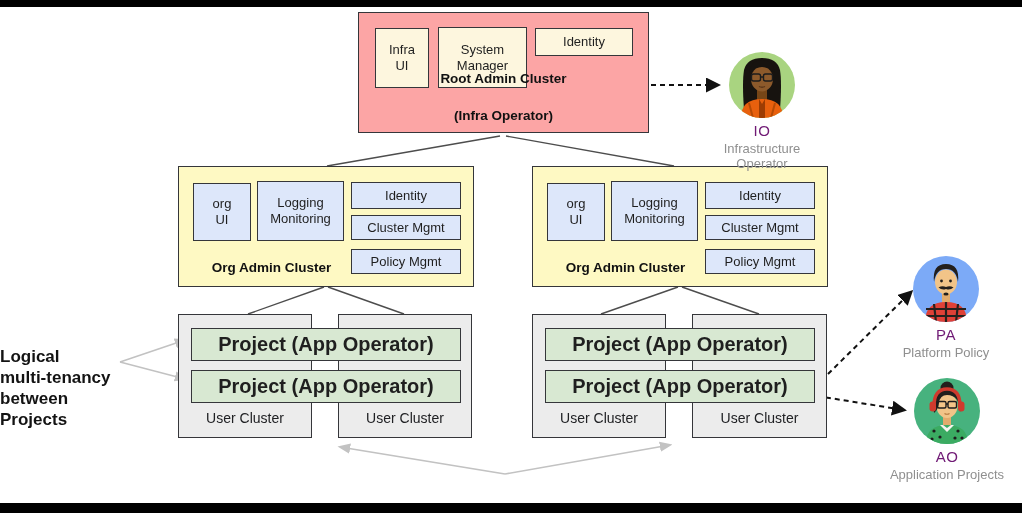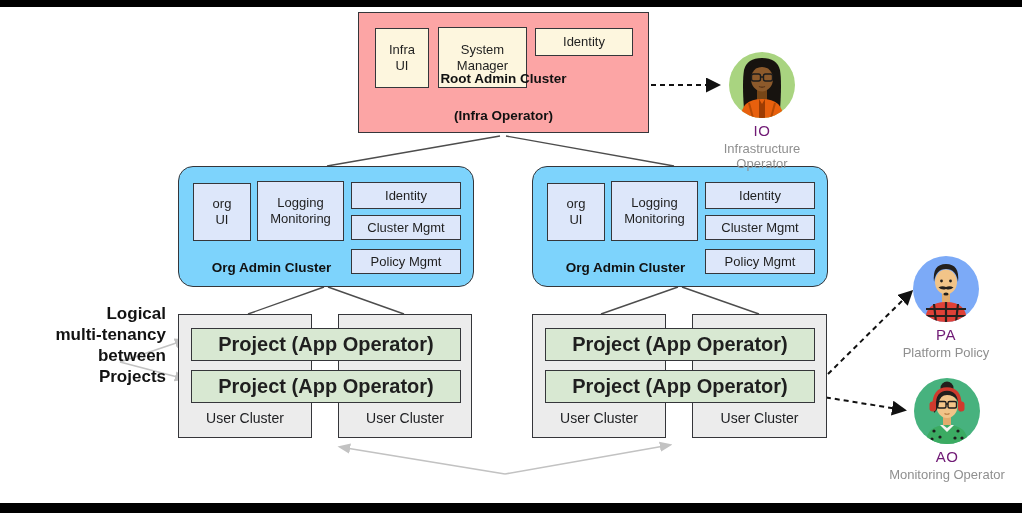--- a/index.html
+++ b/index.html
@@ -8,33 +8,33 @@
     background:#ffffff; font-family:"Liberation Sans", sans-serif;
   }
   .letterbox { position:absolute; left:0; width:1022px; background:#000; }
   .box { position:absolute; box-sizing:border-box; border:1.5px solid #35363a; }
   .inner {
     display:flex; align-items:center; justify-content:center; text-align:center;
     white-space:pre-line; font-size:13px; color:#1f1f1f; line-height:1.22;
   }
   .root-cluster  { background:#fca5a5; }
   .root-inner    { background:#fdf6de; }
-  .org-cluster   { background:#7dd3fc;border-radius:15px; }
+  .org-cluster   { background:#fef9c3; }
   .org-inner     { background:#dde7fa; }
   .user-cluster  { background:#ececec; }
   .project-bar   { background:#d8e8d2; font-weight:bold; font-size:20px; }
   .cluster-title {
     position:absolute; text-align:center; font-weight:bold; font-size:13.5px;
     color:#111; line-height:1.35; white-space:pre-line;
   }
   .uc-label {
     position:absolute; left:0; right:0; bottom:11px; text-align:center;
     font-size:14px; color:#202124;
   }
-  .annotation { position:absolute; font-weight:bold; color:#131313; text-align:right; }
+  .annotation { position:absolute; font-weight:bold; color:#131313; text-align:left;margin-top:43px; }
   #annotation-left   { left:0; top:303px; width:166px; font-size:17px; line-height:1.24; white-space:pre-line; }
   #annotation-bottom { left:255px; top:481px; width:500px; font-size:17px; }
   .persona { position:absolute; width:120px; text-align:center; }
   .persona .code { font-size:15px; color:#701a75; margin-top:4px; letter-spacing:0.5px; }
   .persona .role { font-size:13px; color:#8f8f8f; margin-top:2px; }
   .persona svg { display:block; margin:0 auto; }
   #overlay-svg { position:absolute; left:0; top:0; pointer-events:none; }
 </style>
 </head>
 <body>
@@ -223,16 +223,16 @@
         <path d="M20 28 Q20 11 33 11 Q46 11 46 28" stroke="#cf3a2d" stroke-width="3.4" fill="none"></path>
         <rect x="15.5" y="23.5" width="6.5" height="10" rx="3" fill="#cf3a2d"></rect>
         <rect x="44" y="23.5" width="6.5" height="10" rx="3" fill="#cf3a2d"></rect>
         <rect x="23.5" y="23.5" width="8.5" height="6.5" rx="1.5" fill="none" stroke="#1c1c1c" stroke-width="1.4"></rect>
         <rect x="34" y="23.5" width="8.5" height="6.5" rx="1.5" fill="none" stroke="#1c1c1c" stroke-width="1.4"></rect>
         <line x1="32" y1="26" x2="34" y2="26" stroke="#1c1c1c" stroke-width="1.4"></line>
         <path d="M30.5 35.5 Q33 37 35.5 35.5" stroke="#b5783c" stroke-width="1.2" fill="none"></path>
       </g>
     </svg>
     <div class="code">AO</div>
-    <div class="role">Monitoring Operator</div>
+    <div class="role">Application Projects</div>
   </div>
 
 </div>
 
 </body></html>

